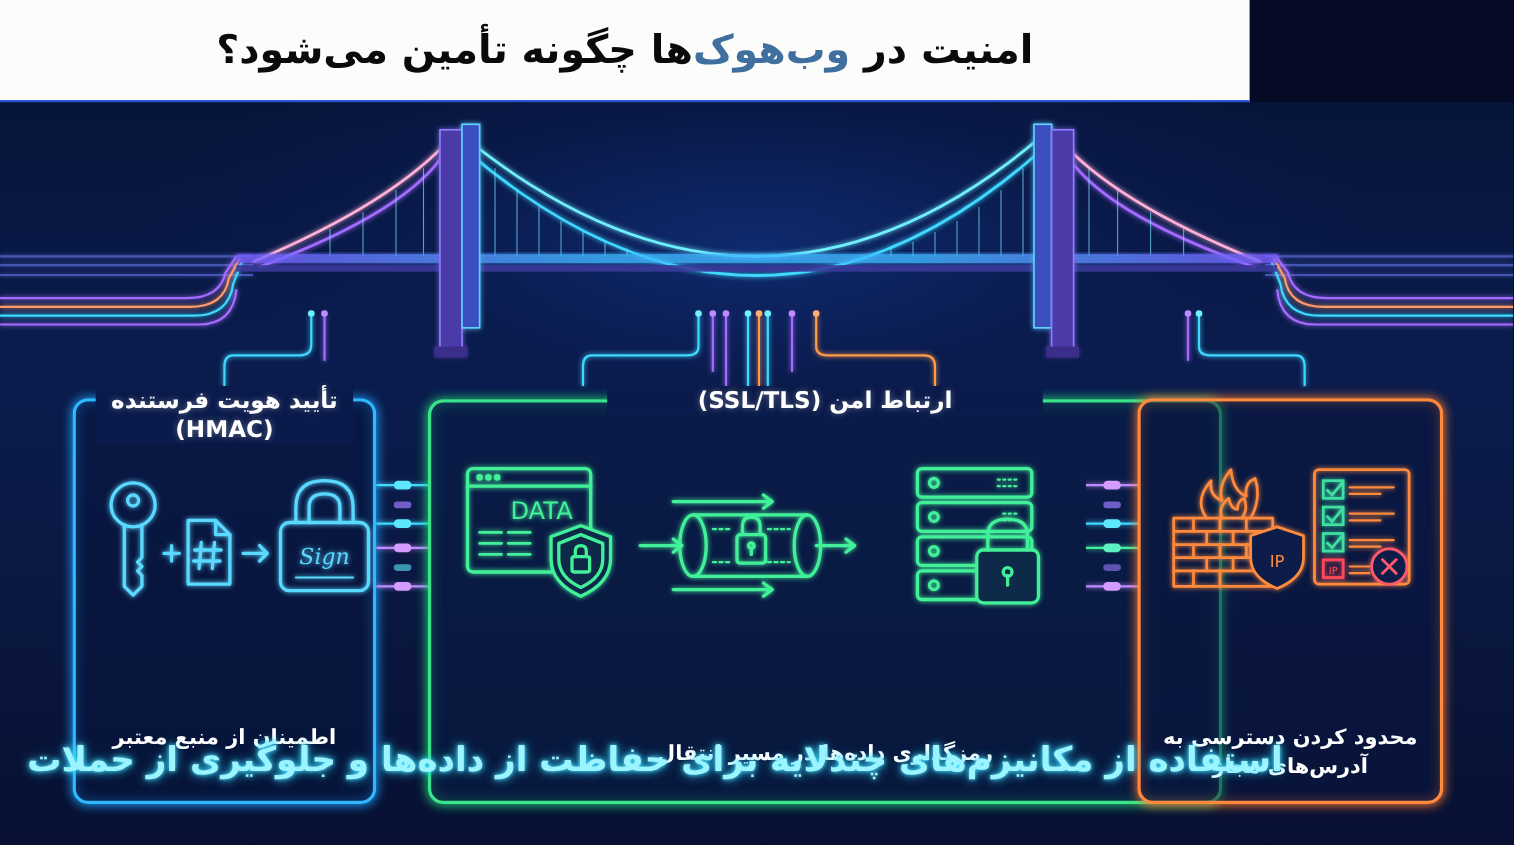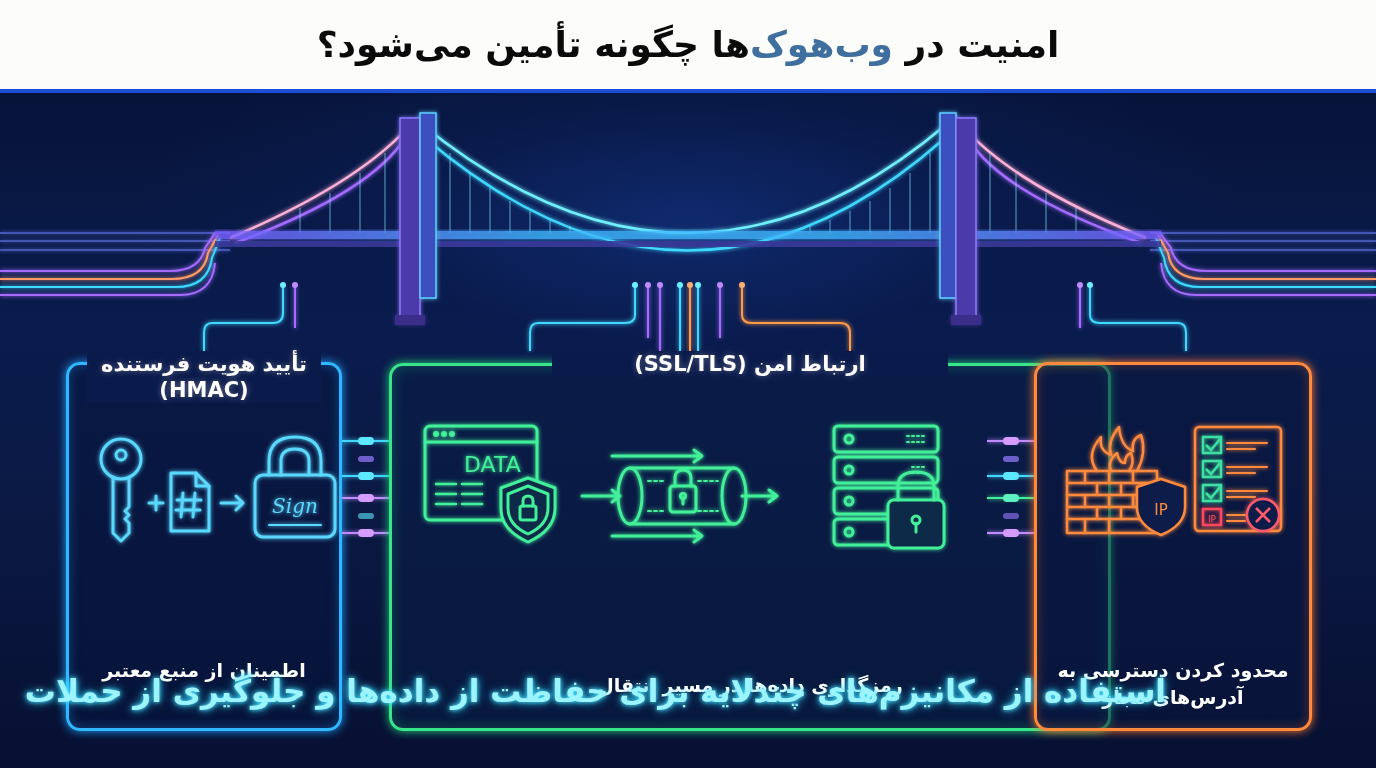--- a/index.html
+++ b/index.html
@@ -3,24 +3,24 @@
 <meta charset="utf-8">
 <style>
   * { box-sizing: border-box; margin: 0; padding: 0; }
   html, body { width: 1376px; height: 768px; overflow: hidden; }
   body {
     font-family: "DejaVu Sans", sans-serif;
     background: #050b24;
     position: relative;
   }
   .header {
-    position: absolute; left: 0; top: 0; width: 1376px; height: 93px;
+    position: absolute; left: 0; top: 0; width: 1136px; height: 93px;
     background: #fcfcfb;
     display: flex; align-items: center; justify-content: center;
-    border-bottom: 4px solid #1d4ed8;
+    border-bottom: 2px solid #1d4ed8;
   }
   .header h1 {
     direction: rtl;
     font-family: "DejaVu Sans", sans-serif;
     font-weight: 900; font-size: 36px; color: #0a0a0a; letter-spacing: 0;
   }
   .header h1 .accent { color: #3e6f9e; }
 
   .scene {
     position: absolute; left: 0; top: 93px; width: 1376px; height: 675px;

